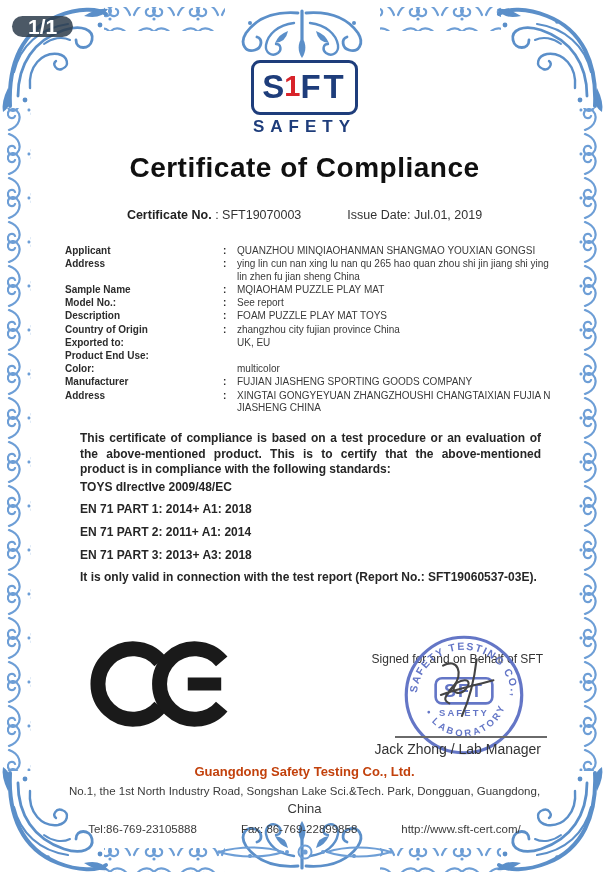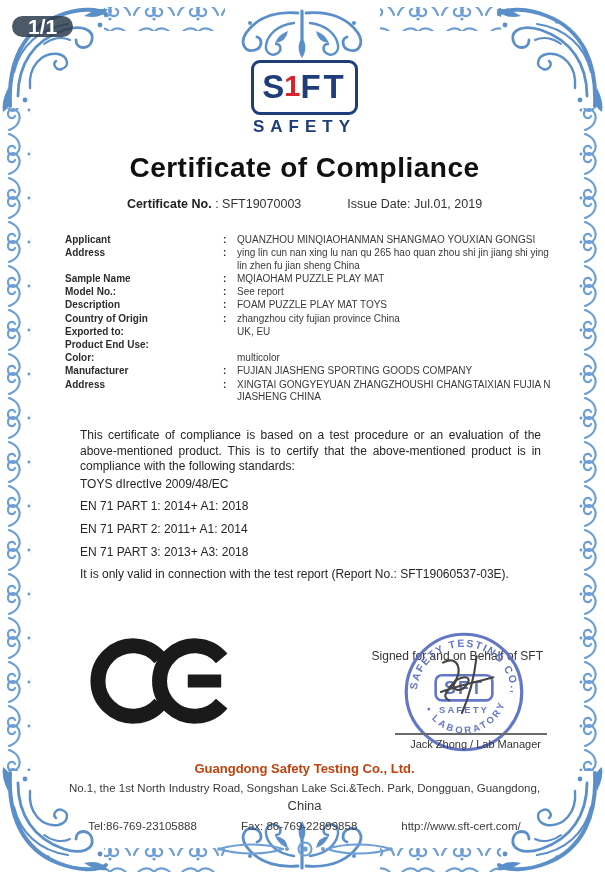--- a/index.html
+++ b/index.html
@@ -25,42 +25,42 @@
   }
   .logo-accent{color:#d8232a;font-size:29px;position:relative;top:-2px;margin:0 -3px;}
   .logo-sub{
     color:#1e3d7b;font-weight:bold;font-size:17px;letter-spacing:6px;margin-top:2px;
   }
   .doc-title{
     text-align:center;font-size:28px;font-weight:bold;color:#101010;
     margin-top:15px;letter-spacing:0.5px;
   }
   .certno-row{
-    display:flex;justify-content:center;gap:46px;font-size:12.5px;margin-top:13px;color:#333;
+    display:flex;justify-content:center;gap:46px;font-size:12.5px;margin-top:24px;color:#333;
   }
   .certno-label{font-weight:bold;color:#222;}
   
   .fields{margin-top:23px;padding-left:7px;font-size:10px;line-height:1.27;color:#3a3a3a;}
   .frow{display:grid;grid-template-columns:158px 14px 1fr;margin-bottom:0.5px;}
   .flabel{font-weight:bold;color:#2c2c2c;}
   .fsep{font-weight:bold;color:#2c2c2c;}
   
-  .statement{margin-top:24px;padding:0 10px 0 22px;font-size:12px;font-weight:normal;
+  .statement{margin-top:16px;padding:0 10px 0 22px;font-size:12px;font-weight:bold;
     color:#262626;line-height:1.3;}
   .statement .intro{text-align:justify;}
   .directive{margin-top:2px;}
   .std-line{margin-top:7px;}
   .validity{margin-top:7px;}
   
   .sig-row{position:relative;margin-top:40px;height:138px;}
   .ce-svg{position:absolute;left:30px;top:14px;}
   .signed-for{position:absolute;right:8px;top:26px;font-size:12px;color:#333;}
   .stamp-svg{position:absolute;right:24px;top:6px;opacity:0.95;}
   .sig-line{position:absolute;right:4px;top:110px;width:152px;border-top:2px solid #6a6a6a;}
-  .signatory{position:absolute;right:10px;top:115px;font-size:11px;color:#333;}
+  .signatory{position:absolute;right:10px;top:115px;font-size:14px;color:#333;}
   
   .footer{text-align:center;}
   .f-company{font-size:13px;font-weight:bold;color:#c2410c;}
   .f-addr{font-size:11.5px;color:#3a3a3a;margin-top:6px;}
   .f-addr2{font-size:13px;color:#3a3a3a;margin-top:4px;}
   .f-contacts{display:flex;justify-content:center;gap:44px;font-size:11.5px;color:#3a3a3a;margin-top:7px;}
   .divider-wrap{text-align:center;margin-top:8px;}
 </style>
 </head>
 <body>

